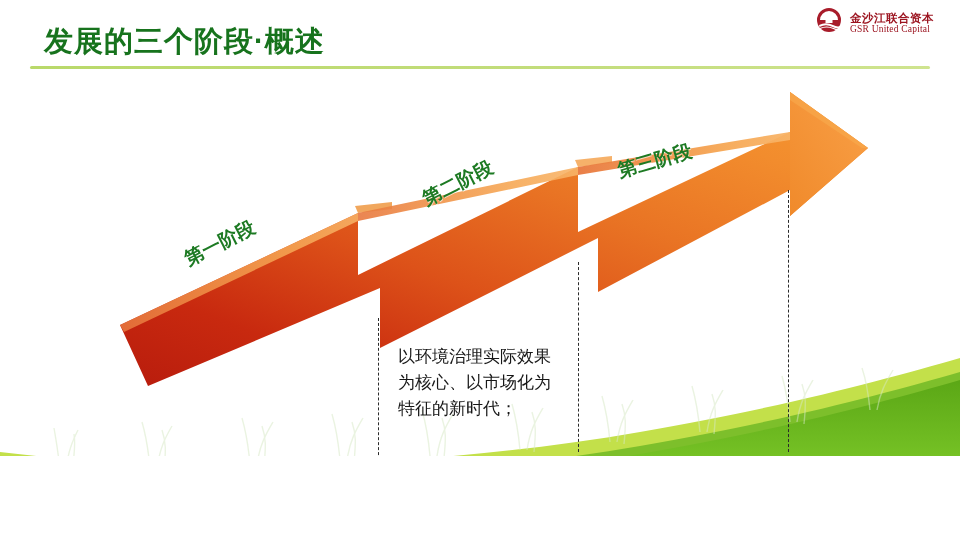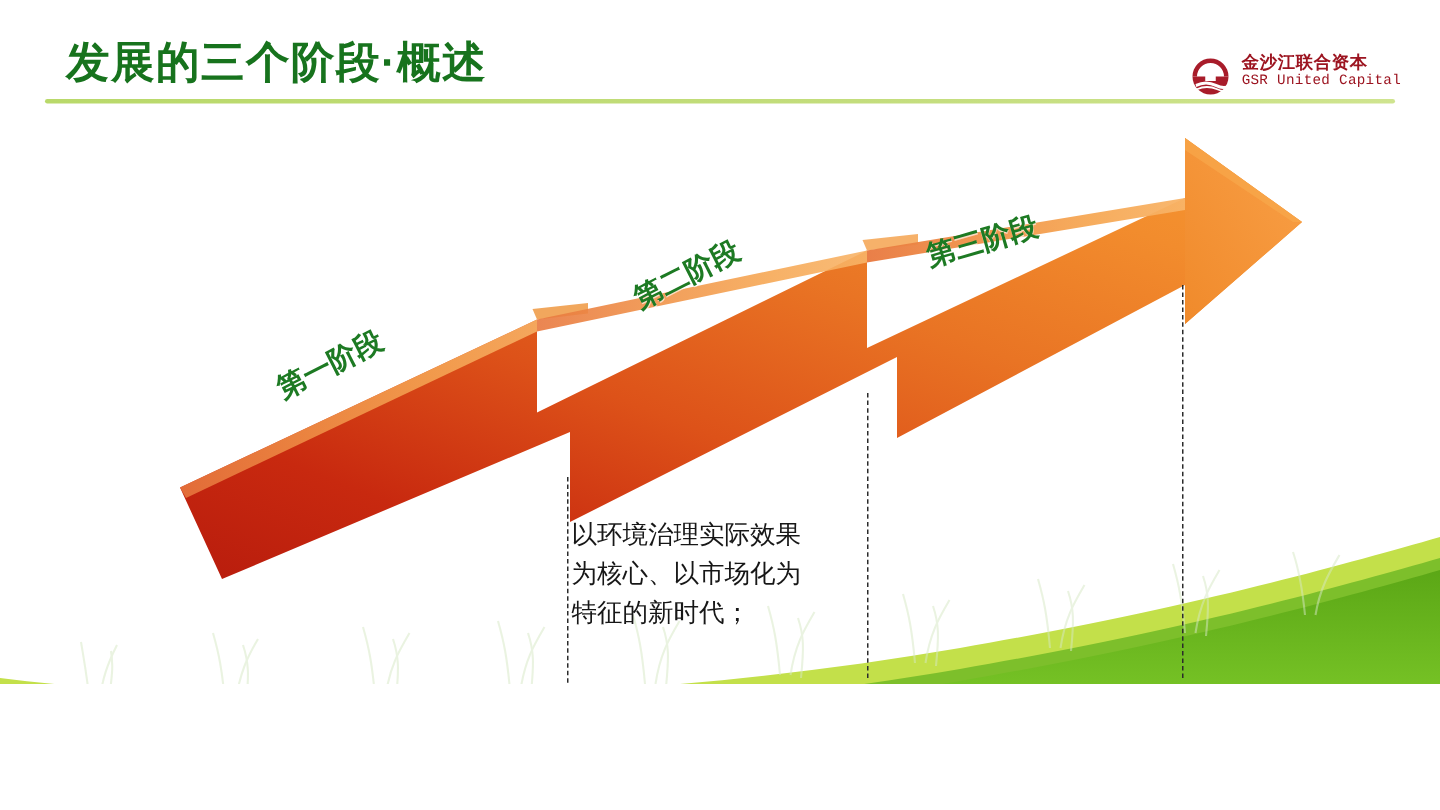--- a/index.html
+++ b/index.html
@@ -37,23 +37,23 @@
     width: 900px;
     height: 3px;
     background: linear-gradient(to right, #b9d96a, #c3dd7c 60%, #cfe48f);
     border-radius: 2px;
   }
 
   
   #logo {
     position: absolute;
     right: 26px;
-    top: 36px;
+    top: 5px;
     display: flex;
-    align-items: flex-start;
+    align-items: flex-end;
     gap: 6px;
   }
   #logo-mark {
     width: 30px;
     height: 30px;
     flex: 0 0 auto;
   }
   #logo-text {
     display: flex;
     flex-direction: column;
@@ -64,21 +64,21 @@
     color: #9c1420;
     font-weight: bold;
     letter-spacing: 0.5px;
     white-space: nowrap;
   }
   #logo-en {
     font-size: 9.5px;
     color: #9c1420;
     letter-spacing: 0.2px;
     white-space: nowrap;
-    font-family: Liberation Mono, monospace;
+    font-family: Liberation Serif, serif;
   }
 
   
   #graphic {
     position: absolute;
     left: 0;
     top: 0;
     width: 960px;
     height: 540px;
   }
@@ -100,21 +100,21 @@
   
   .desc {
     position: absolute;
     font-size: 17px;
     line-height: 1.52;
     color: #171717;
     font-family: "Liberation Sans", "DejaVu Sans", sans-serif;
     text-align: left;
   }
   #desc-1 { left: 182px; top: 374px; width: 152px; }
-  #desc-2 { left: 381px; top: 344px; width: 154px; }
+  #desc-2 { left: 398px; top: 344px; width: 154px; }
   #desc-3 { left: 602px; top: 280px; width: 168px; text-align: center; }
 
   
   .divider {
     position: absolute;
     width: 0;
     border-left: 1.5px dashed #2b2b2b;
   }
   #divider-1 { left: 378px; top: 318px; height: 152px; }
   #divider-2 { left: 578px; top: 262px; height: 190px; }

